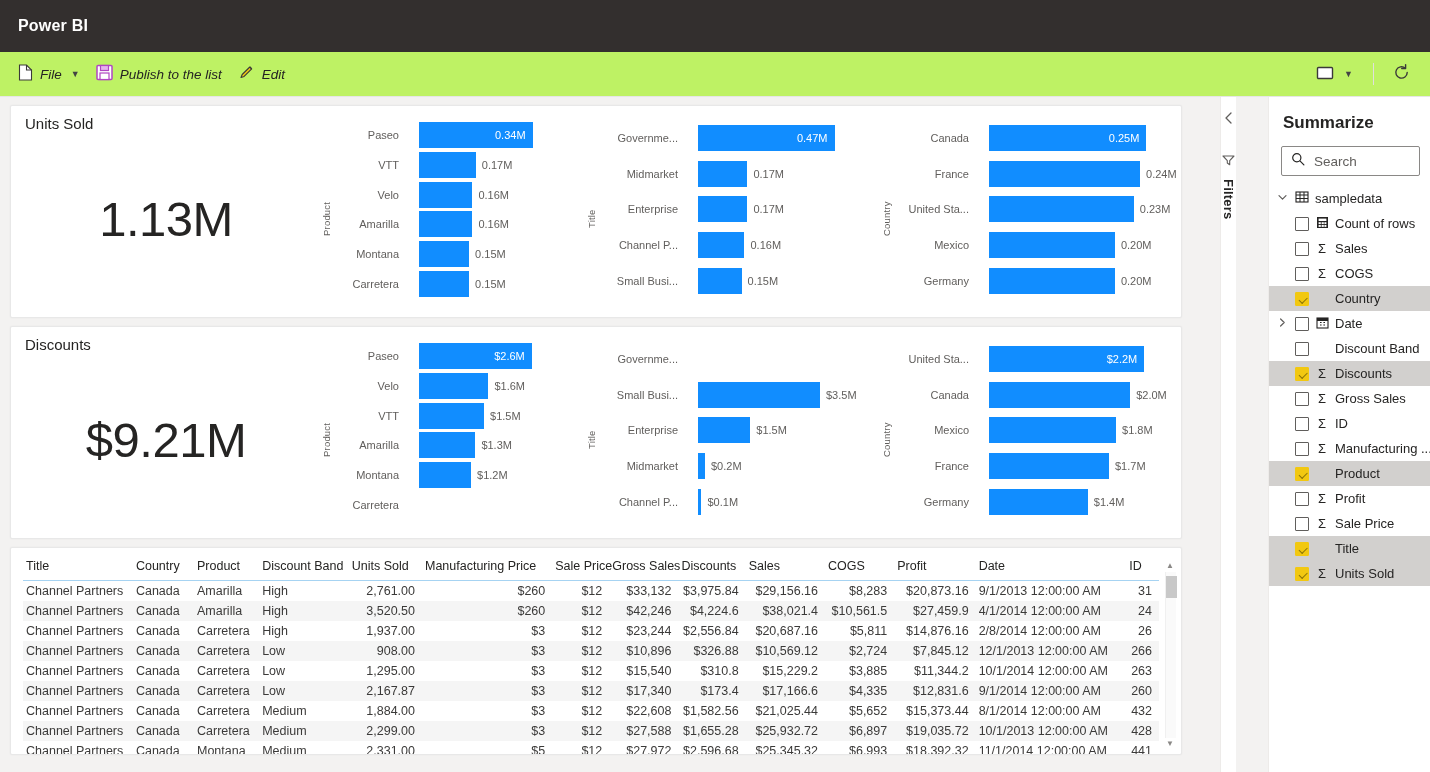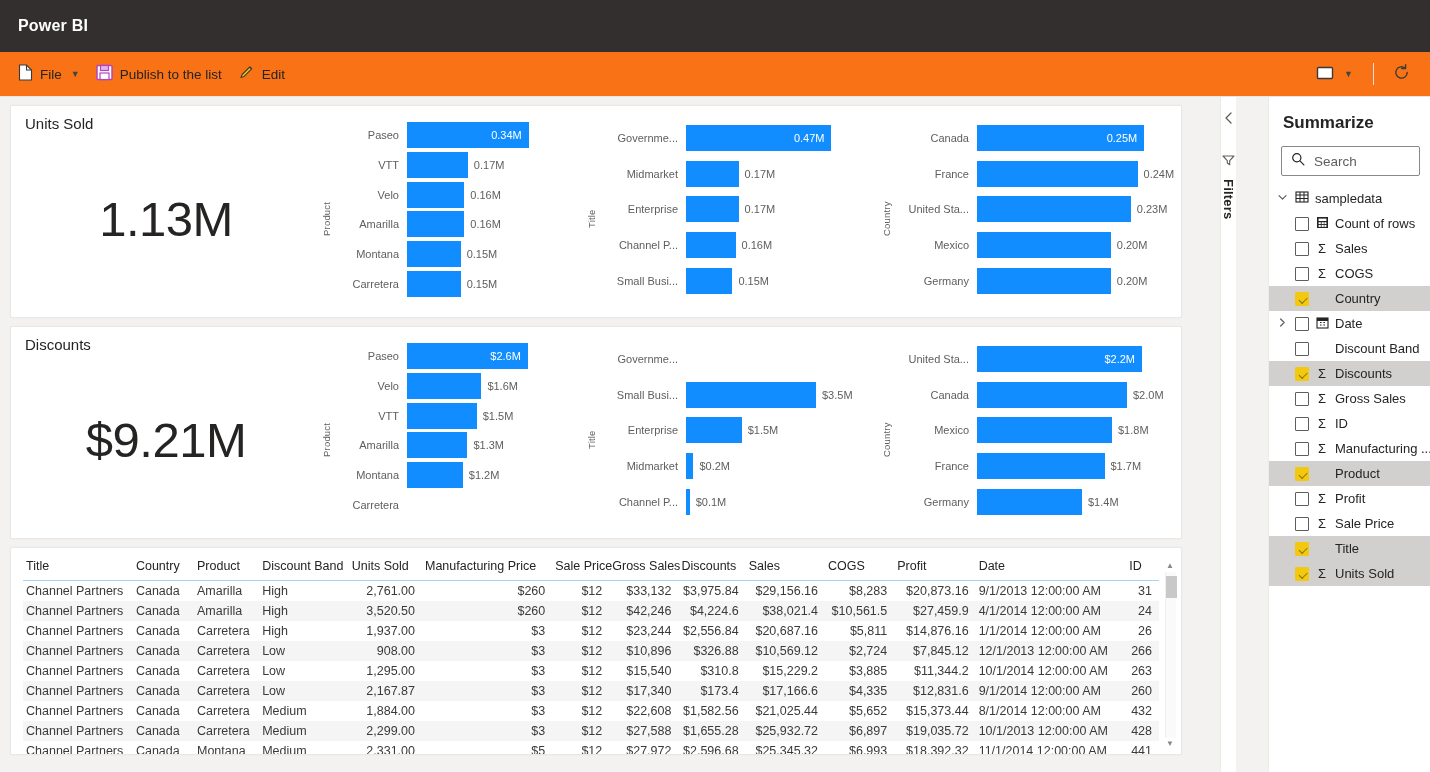--- a/index.html
+++ b/index.html
@@ -14,22 +14,22 @@
 
   
   .appbar {
     height:52px; background:#332f2e; color:#fff;
     display:flex; align-items:center; padding:0 0 0 18px;
   }
   .appbar-title { font-size:16px; font-weight:bold; letter-spacing:.2px; }
 
   
   .cmdbar {
-    height:45px; background:#f97316; border-bottom:1px solid #e6e6e6;
-    display:flex; align-items:center; padding:0 14px 0 10px;
+    height:45px; background:#bef264; border-bottom:1px solid #e6e6e6;
+    display:flex; align-items:center; padding:0 14px 0 10px;font-style:italic;
   }
   .cmd {
     display:flex; align-items:center; gap:7px;
     padding:5px 8px; font-size:13.5px; color:#252423;
     cursor:pointer; border-radius:2px; height:32px;
   }
   .cmd .lbl { white-space:nowrap; }
   .chev { font-size:9px; color:#444; margin-left:2px; }
   .cmd-spacer { flex:1; }
   .cmd-right { display:flex; align-items:center; gap:4px; }
@@ -76,21 +76,21 @@
     display:flex; align-items:center; justify-content:center;
   }
   .bars { display:flex; flex-direction:column; justify-content:center;
           height:100%; width:100%; padding-bottom:18px; }
   .barrow { display:flex; align-items:center; height:100%; }
   .cat {
     font-size:11px; color:#605e5c; text-align:right;
     padding-right:8px; white-space:nowrap; overflow:hidden;
     flex:0 0 auto;
   }
-  .track { flex:1; position:relative; height:100%; display:flex; align-items:center; }
+  .track { flex:1; position:relative; height:100%; display:flex; align-items:center;margin-left:12px; }
   .bar { background:#118DFF; height:26px; position:relative; }
   .val-out { font-size:11px; color:#605e5c; margin-left:6px; white-space:nowrap; }
   .val-in { position:absolute; right:7px; top:50%; transform:translateY(-50%);
             font-size:11px; color:#fff; white-space:nowrap; }
 
   .block-product { width:265px; }
   .block-title   { width:295px; }
   .block-country { width:300px; }
   .block-product .cat { width:70px; }
   .block-title   .cat { width:84px; }
@@ -552,21 +552,21 @@
                 <td>Carretera</td>
                 <td>High</td>
                 <td class="num">1,937.00</td>
                 <td class="num">$3</td>
                 <td class="num">$12</td>
                 <td class="num">$23,244</td>
                 <td class="num">$2,556.84</td>
                 <td class="num">$20,687.16</td>
                 <td class="num">$5,811</td>
                 <td class="num">$14,876.16</td>
-                <td>1/1/2014 12:00:00 AM</td>
+                <td>2/8/2014 12:00:00 AM</td>
                 <td class="num">26</td>
               </tr>
               <tr>
                 <td>Channel Partners</td>
                 <td>Canada</td>
                 <td>Carretera</td>
                 <td>Low</td>
                 <td class="num">908.00</td>
                 <td class="num">$3</td>
                 <td class="num">$12</td>

